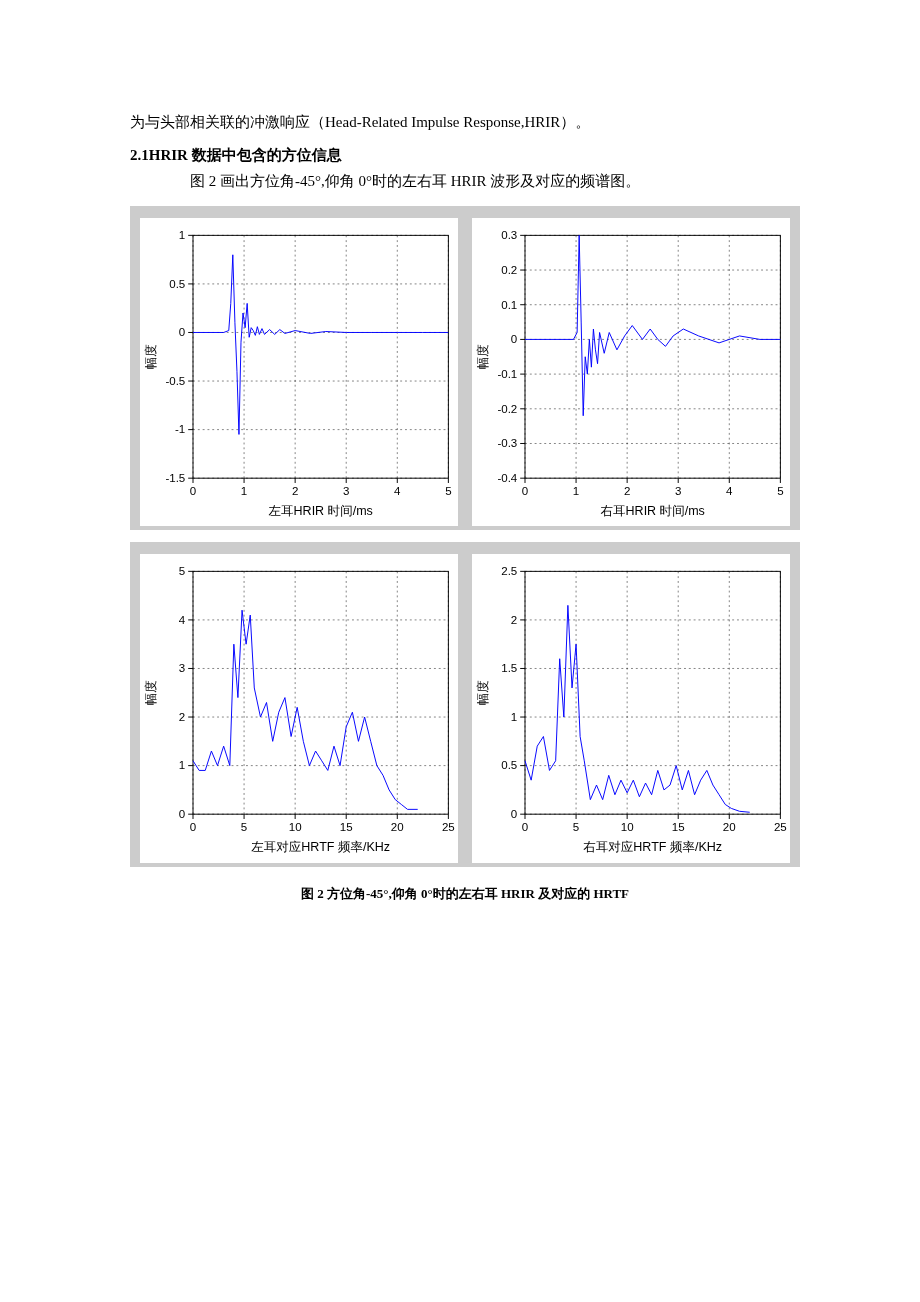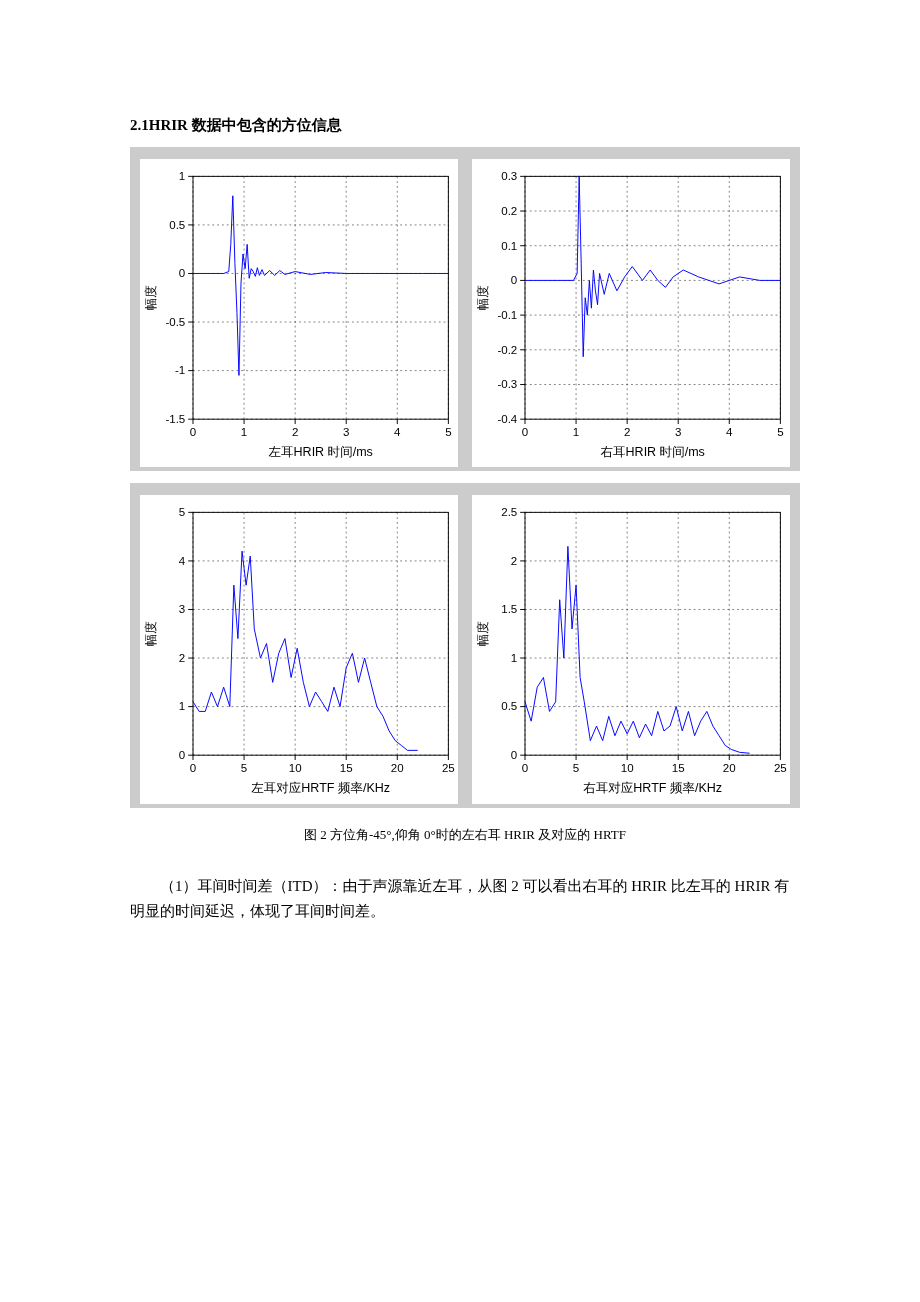--- a/index.html
+++ b/index.html
@@ -44,32 +44,35 @@
   .axis { stroke: #000; stroke-width: 1; fill: none; }
   .tick { stroke: #000; stroke-width: 1; }
   .grid { stroke: #000; stroke-width: 0.5; stroke-dasharray: 2 3; fill: none; }
   .plotline { stroke: #0000ff; stroke-width: 1; fill: none; }
   .ticklab { font-size: 12px; font-family: Arial, sans-serif; fill: #000; }
   .axlab { font-size: 13px; font-family: "SimSun", Arial, sans-serif; fill: #000; }
   .caption {
     text-align: center;
     font-size: 13px;
     margin: 18px 0 30px 0;
+    font-weight: bold;
   }
 </style>
 </head>
 <body>
 
 <div class="page">
 
+  <p class="p1">为与头部相关联的冲激响应（Head-Related Impulse Response,HRIR）。</p>
 
   <p class="sec-head">
     <span class="sec-num">2.1</span><span>HRIR 数据中包含的方位信息</span>
   </p>
 
+  <p class="p1 p-indent" style="text-indent:4em;">图 2 画出方位角-45°,仰角 0°时的左右耳 HRIR 波形及对应的频谱图。</p>
 
   <div class="fig-block">
     <div class="fig-row">
       <div class="panel">
         <svg viewBox="0 0 330 320" id="chart0">
             <rect x="55" y="18" width="265" height="252" class="axis"></rect>
             <line x1="55" y1="18" x2="55" y2="270" class="grid"></line>
             <line x1="55" y1="270" x2="55" y2="275" class="tick"></line>
             <text x="55" y="287" text-anchor="middle" class="ticklab">0</text>
             <line x1="108" y1="18" x2="108" y2="270" class="grid"></line>
@@ -251,15 +254,14 @@
             <path d="M55.0 214.6 L61.4 234.7 L67.7 199.4 L74.1 189.4 L80.4 224.6 L86.8 214.6 L91.0 108.7 L95.3 169.2 L99.5 53.3 L103.8 139.0 L108.0 93.6 L112.2 189.4 L116.5 214.6 L122.8 254.9 L129.2 239.8 L135.6 254.9 L141.9 229.7 L148.3 249.8 L154.6 234.7 L161.0 247.8 L167.4 234.7 L173.7 251.9 L180.1 237.7 L186.4 249.8 L192.8 224.6 L199.2 244.8 L205.5 239.8 L211.9 219.6 L218.2 244.8 L224.6 224.6 L231.0 249.8 L237.3 234.7 L243.7 224.6 L250.0 239.8 L256.4 249.8 L262.8 259.9 L269.1 264.0 L277.6 267.0 L288.2 268.0 " class="plotline"></path>
             <text x="187.5" y="308" text-anchor="middle" class="axlab">右耳对应HRTF 频率/KHz</text>
             <text x="16" y="144" text-anchor="middle" class="axlab" transform="rotate(-90 16 144)">幅度</text>
           </svg>
       </div>
     </div>
   </div>
 
   <p class="caption">图 2 方位角-45°,仰角 0°时的左右耳 HRIR 及对应的 HRTF</p>
 
-  <p class="p1 p-indent">（1）耳间时间差（ITD）：由于声源靠近左耳，从图 2 可以看出右耳的 HRIR 比左耳的 HRIR 有明显的时间延迟，体现了耳间时间差。</p>
 
 </div>
 
 </body></html>

